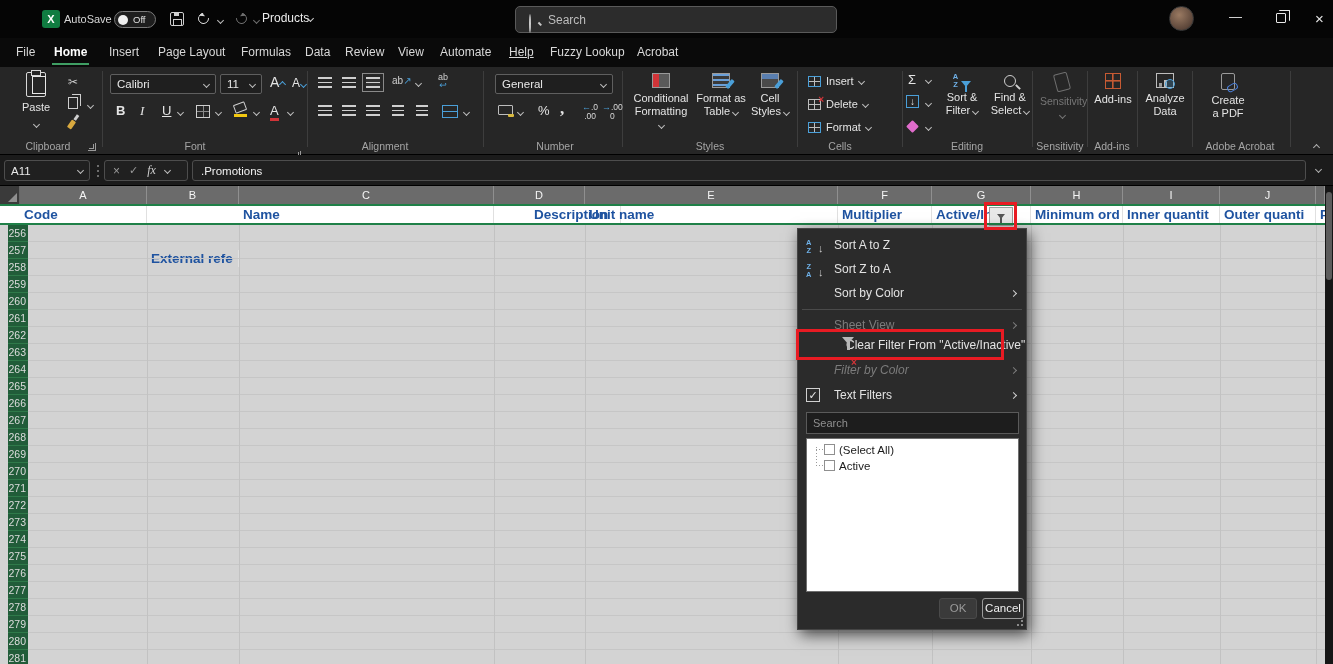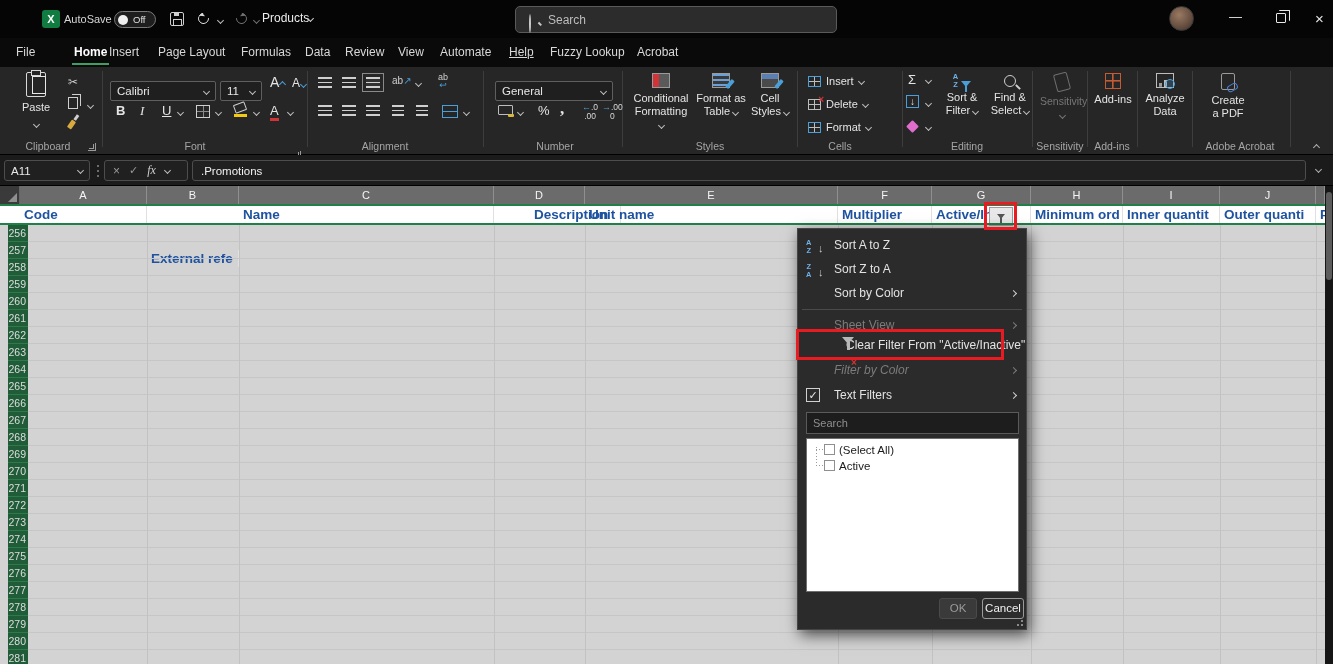--- a/index.html
+++ b/index.html
@@ -57,21 +57,21 @@
   .glabel { position:absolute; top:73px; color:#a5a5a5; font-size:10.5px; text-align:center; }
   .rbtn-txt { color:#e4e4e4; font-size:11px; }
   .dim { color:#767676 !important; }
   .clipboard-ic { width:20px; height:25px; border:1.5px solid #d8d8d8; border-radius:2px; position:relative; }
   .clipboard-ic:after { content:""; position:absolute; left:4px; top:-3px; width:8px; height:4px; background:#262626; border:1.5px solid #d8d8d8; }
   .clipboard-ic:before { content:""; position:absolute; left:5px; top:3px; width:12px; height:16px; background:#262626; border:1.5px solid #e8e8e8; }
   .copy-ic { width:10px; height:12px; border:1.2px solid #cfcfcf; position:relative; background:#262626; }
   .copy-ic:after { content:""; position:absolute; left:2.5px; top:-4.5px; width:8px; height:11px; border:1.2px solid #cfcfcf; border-left:none; border-bottom:none; }
   .painter-ic { width:5px; height:9px; background:#d8a93f; position:relative; transform:rotate(35deg); border-radius:1px; }
   .painter-ic:after { content:""; position:absolute; left:1.2px; top:-7px; width:2.4px; height:6px; background:#cfcfcf; }
-  .selbox { width:120px; height:20px; background:#1f1f1f; border:1px solid #5f5f5f; border-radius:2px; color:#e8e8e8; font-size:11.5px; display:flex; align-items:center;margin-top:7px; }
+  .selbox { width:120px; height:20px; background:#1f1f1f; border:1px solid #5f5f5f; border-radius:2px; color:#e8e8e8; font-size:11.5px; display:flex; align-items:center; }
   .selbox .val { flex:1; padding-left:6px; overflow:hidden; white-space:nowrap; }
   .selbox .chev { margin-right:6px; color:#bdbdbd; }
   .fmt { color:#e4e4e4; font-size:13px; }
   .ul-red { border-bottom:3px solid #d13438; padding-bottom:0px; }
   .ul-yel { width:13px; height:3px; background:#f2c811; }
   .bucket { width:12px; height:9px; border:1.2px solid #cfcfcf; transform:rotate(-20deg); border-radius:1px; }
   .bars { width:14px; height:11px; background:repeating-linear-gradient(to bottom, #cfcfcf 0 1.6px, transparent 1.6px 4.6px); }
   .bars.sel { outline:1px solid #8a8a8a; outline-offset:3px; background-color:rgba(255,255,255,0.05); }
   .borders-ic { width:14px; height:13px; border:1.2px solid #cfcfcf; background:
       linear-gradient(#8a8a8a,#8a8a8a) center/100% 1px no-repeat,
@@ -200,21 +200,21 @@
       <input id="search-input" class="abs" placeholder="Search" style="">
     </div>
     <div id="avatar" class="abs"></div>
     <div class="abs winbtn" style="left:1229px;top:9px;">—</div>
     <div id="btn-restore" class="abs"></div>
     <div class="abs winbtn" style="left:1315px;top:10px;font-size:15px;">×</div>
   </div>
 
   <div id="tabrow" class="abs">
     <span class="rtab" style="left:14px;">File</span>
-    <span class="rtab active" style="left:72px;">Home</span>
+    <span class="rtab active" style="left:52px;">Home</span>
     <span class="rtab" style="left:107px;">Insert</span>
     <span class="rtab" style="left:156px;">Page Layout</span>
     <span class="rtab" style="left:239px;">Formulas</span>
     <span class="rtab" style="left:303px;">Data</span>
     <span class="rtab" style="left:343px;">Review</span>
     <span class="rtab" style="left:396px;">View</span>
     <span class="rtab" style="left:438px;">Automate</span>
     <span class="rtab" style="left:507px;text-decoration:underline;">Help</span>
     <span class="rtab" style="left:548px;">Fuzzy Lookup</span>
     <span class="rtab" style="left:635px;">Acrobat</span>

